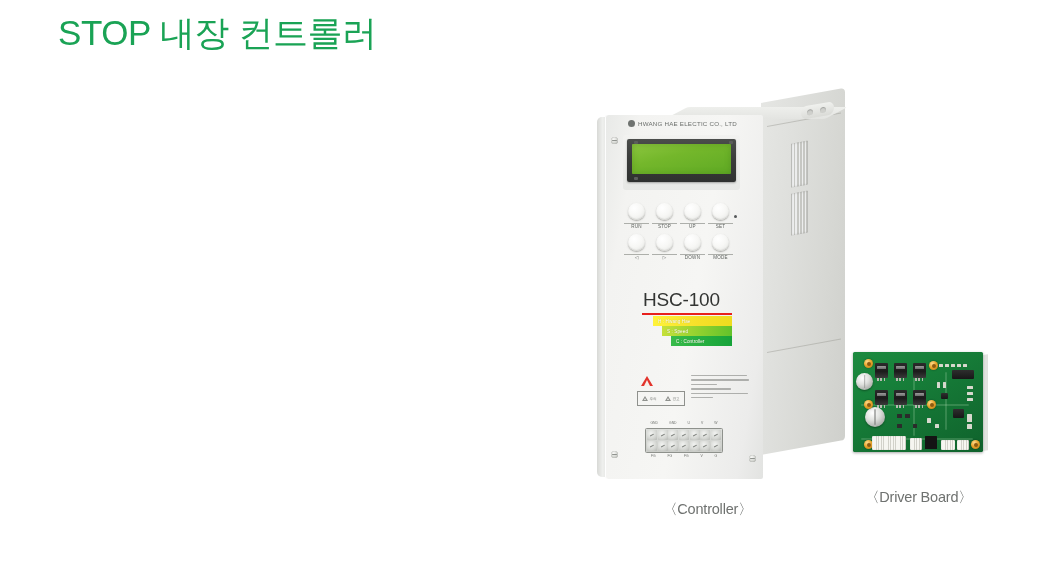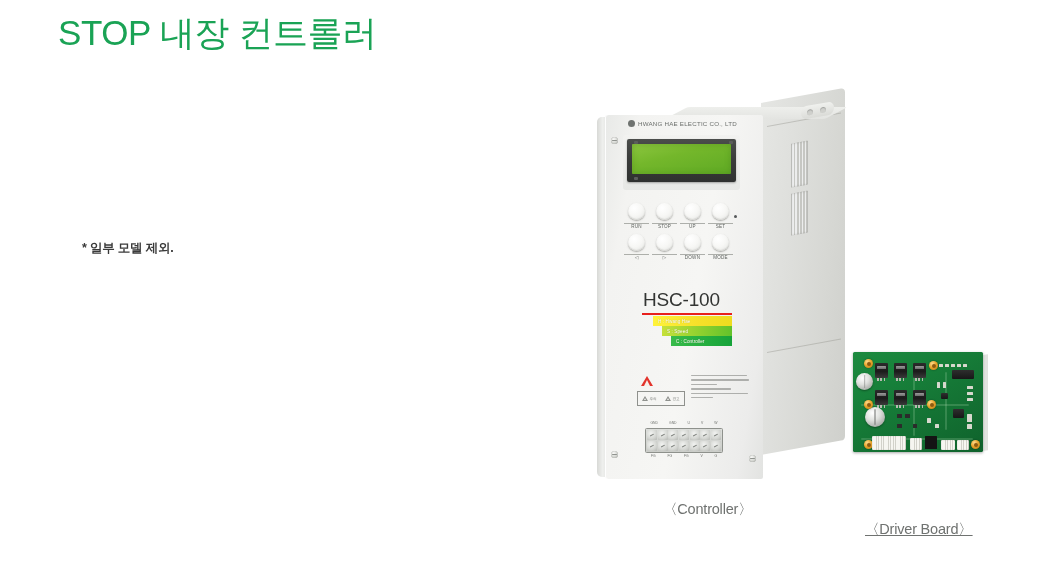--- a/index.html
+++ b/index.html
@@ -477,31 +477,30 @@
   .caption {
     position: absolute;
     font-size: 14.5px;
     color: #6f7270;
     letter-spacing: -0.2px;
     white-space: nowrap;
     font-family: "Liberation Sans", sans-serif;
     text-align: center;
   }
   #cap-controller { left: 663px; top: 500px; }
-  #cap-driver     { left: 865px; top: 520px; text-decoration: underline; }
+  #cap-driver     { left: 865px; top: 488px; }
 </style>
 </head>
 <body>
 
 <div id="headline">
   <div class="line">STOP 내장 컨트롤러</div>
 </div>
 
 <div id="copy">
-  <p class="footnote">* 일부 모델 제외.</p>
 </div>
 
 <div id="photo-stage">
 
   <div id="controller">
 
     <div class="ctl-side">
       <div class="ctl-side-seam" style="left:6px; top:24px; width:74px;"></div>
       <div class="ctl-side-seam" style="left:6px; top:250px; width:74px;"></div>
       <div class="ctl-vent" style="left:30px; top:46px; height:44px;"></div>

